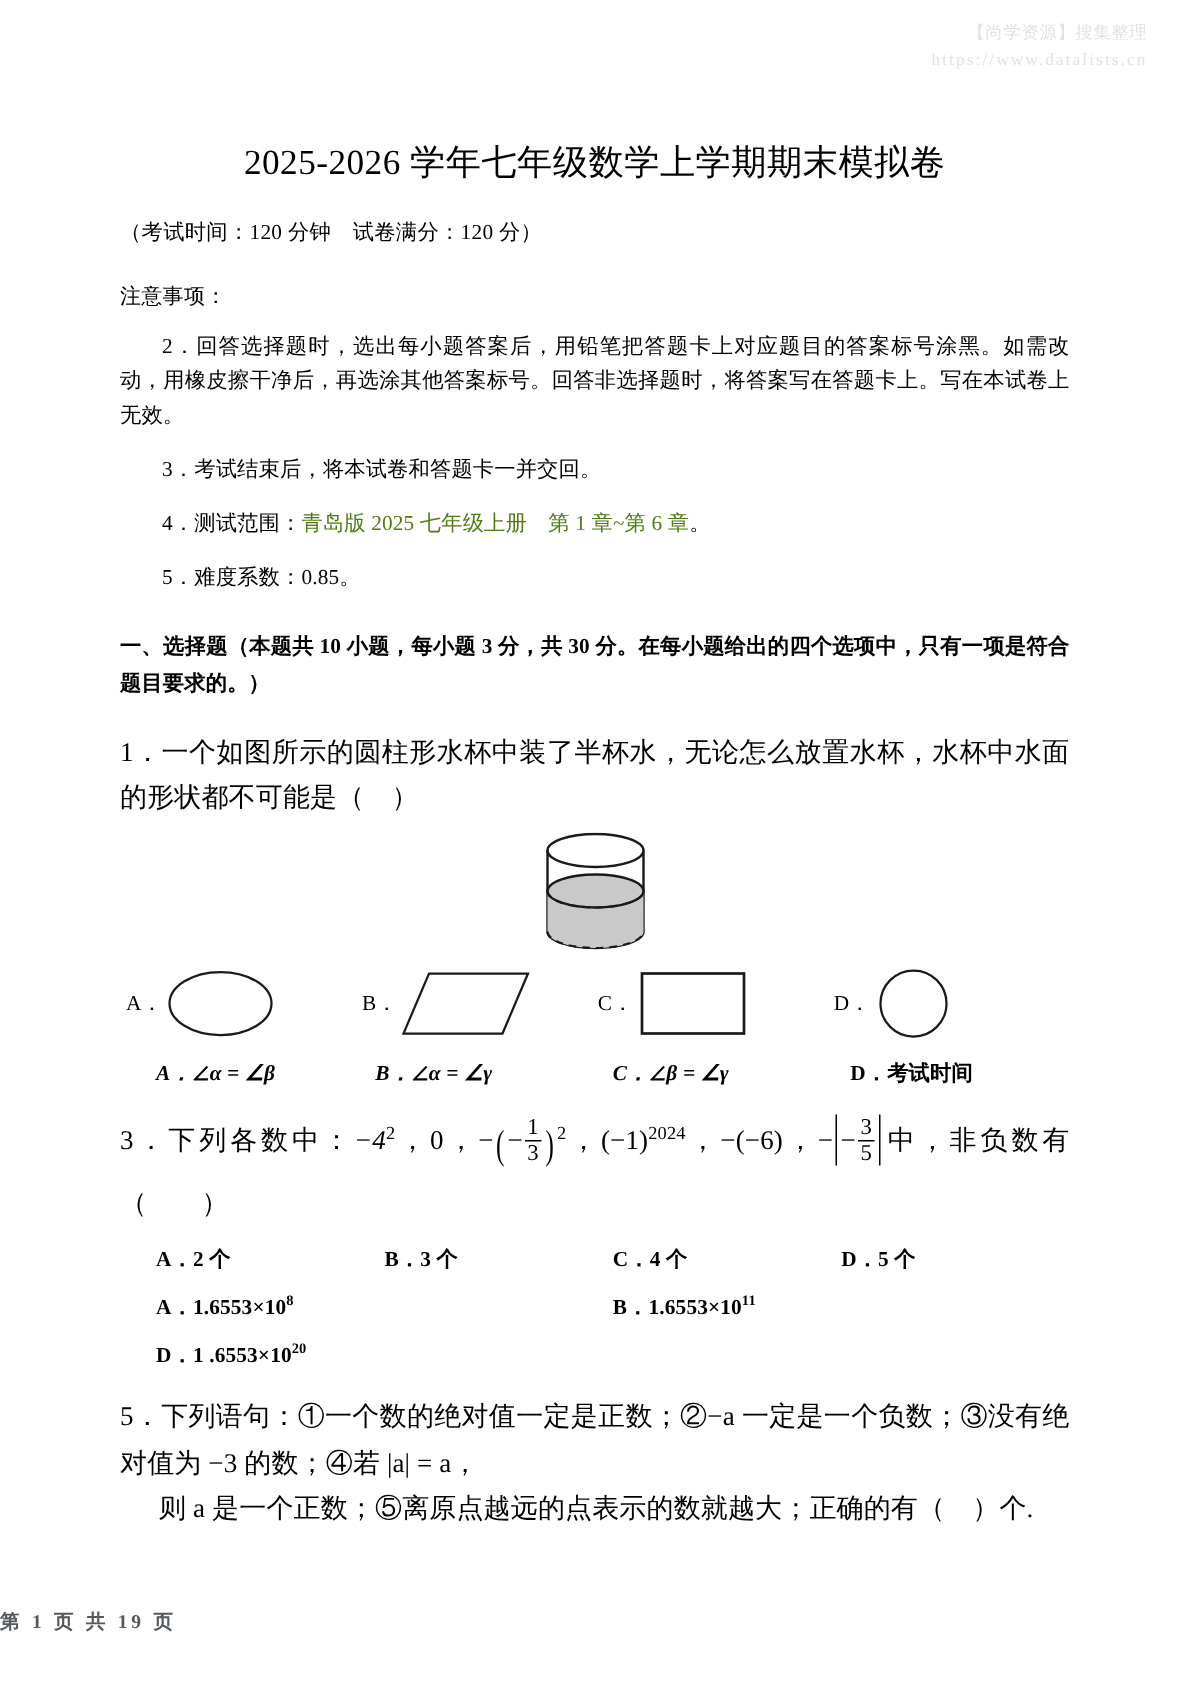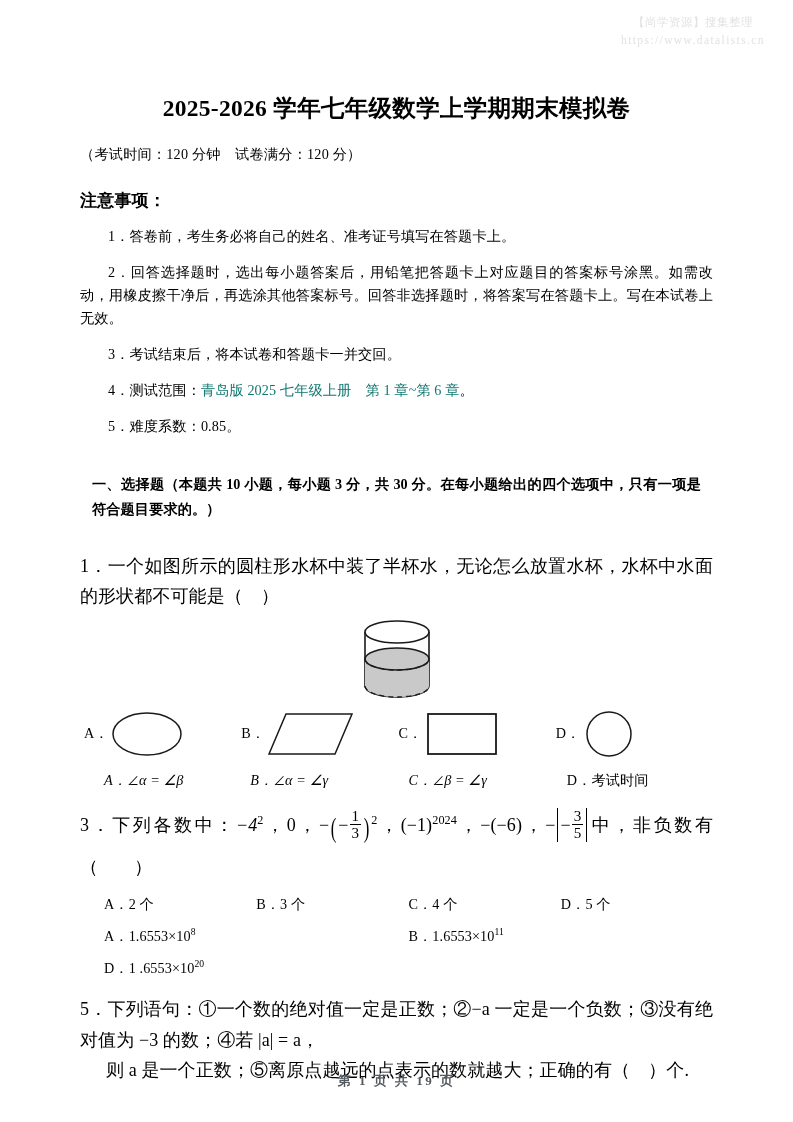--- a/index.html
+++ b/index.html
@@ -30,70 +30,71 @@
     right: 28px;
     text-align: center;
     color: #e2e2e2;
     line-height: 1.55;
     user-select: none;
   }
   .watermark .wm-cn {
     font-size: 11.5px;
     letter-spacing: 0.5px;
     font-family: "Liberation Sans", sans-serif;
+    text-align: right;
   }
   .watermark .wm-url {
     font-size: 11.5px;
     letter-spacing: 1.4px;
     font-family: Liberation Serif, serif;
   }
 
   
   .title {
     text-align: center;
     font-size: 23.5px;
-    font-weight: bold;
+    font-weight: normal;
     letter-spacing: 0.3px;
     margin: 0;
     padding-top: 92px;
     font-family: "Liberation Serif", serif;
   }
   .subtitle {
     text-align: left;
     font-size: 14.2px;
     margin: 0;
     padding-top: 21px;
     letter-spacing: 0.2px;
   }
 
   
   .notice-head {
-    font-size: 17px;
-    font-weight: bold;
+    font-size: 14px;
+    font-weight: normal;
     margin: 0;
     padding-top: 25px;
     letter-spacing: 0.2px;
   }
   .notice-item {
     font-size: 14.2px;
     margin: 0;
     padding-top: 13px;
     text-indent: 28px;
     line-height: 1.62;
     text-align: justify;
     letter-spacing: 0.1px;
   }
   .notice-item.wrap { text-indent: 28px; }
-  .red { color: #0f766e; }
+  .red { color: #4d7c0f; }
 
   
   .section-head {
     font-size: 14.2px;
     font-weight: bold;
-    margin: 12px;
+    margin: 0;
     padding-top: 22px;
     line-height: 1.78;
     text-align: justify;
     letter-spacing: 0.1px;
   }
 
   
   .q {
     font-size: 18px;
     margin: 0;
@@ -112,21 +113,21 @@
   }
   .opts {
     font-size: 14.2px;
     margin: 0;
     padding-top: 13px;
     display: flex;
     text-indent: 0;
     padding-left: 24px;
     letter-spacing: 0.1px;
   }
-  .opts .opt { display: block; }
+  .opts .opt { display: block; font-weight: bold; }
   .opts.w4 .opt { width: 25%; }
   .opts.w2 .opt { width: 50%; }
   .opts.g1 .opt:nth-child(1) { width: 24%; }
   .opts.g1 .opt:nth-child(2) { width: 26%; }
   .opts.g1 .opt:nth-child(3) { width: 26%; }
 
   .math { font-family: "Liberation Serif", serif; font-style: italic; }
   .upr { font-style: normal; }
   sup { font-size: 0.68em; vertical-align: super; line-height: 0; font-style: normal;}
 
@@ -176,42 +177,41 @@
     width: 25%;
   }
   .fig-opt .lbl { width: 26px; }
 
   
   .footer {
     position: absolute;
     left: 0;
     right: 0;
     bottom: 32px;
-    text-align: center;
+    text-align: left;
     font-size: 13px;
     font-weight: bold;
     color: #555a60;
     letter-spacing: 2.5px;
   }
 </style>
 </head>
 <body>
 
 <div class="page">
 
   <div class="watermark">
     <div class="wm-cn">【尚学资源】搜集整理</div>
     <div class="wm-url">https://www.datalists.cn</div>
   </div>
 
   <h1 class="title">2025-2026 学年七年级数学上学期期末模拟卷</h1>
   <p class="subtitle">（考试时间：120 分钟　试卷满分：120 分）</p>
 
   <p class="notice-head">注意事项：</p>
-  <p class="notice-item">1．答卷前，考生务必将自己的姓名、准考证号填写在答题卡上。</p>
   <p class="notice-item wrap">2．回答选择题时，选出每小题答案后，用铅笔把答题卡上对应题目的答案标号涂黑。如需改动，用橡皮擦干净后，再选涂其他答案标号。回答非选择题时，将答案写在答题卡上。写在本试卷上无效。</p>
   <p class="notice-item">3．考试结束后，将本试卷和答题卡一并交回。</p>
   <p class="notice-item"><span>4．测试范围：</span><span class="red">青岛版 2025 七年级上册　第 1 章~第 6 章</span><span>。</span></p>
   <p class="notice-item">5．难度系数：0.85。</p>
 
   <p class="section-head">一、选择题（本题共 10 小题，每小题 3 分，共 30 分。在每小题给出的四个选项中，只有一项是符合题目要求的。）</p>
 
   <p class="q">
     <span class="q-stem"><span>1．</span><span>一个如图所示的圆柱形水杯中装了半杯水，无论怎么放置水杯，水杯中水面的形状都不可能是（　）</span></span>
   </p>

